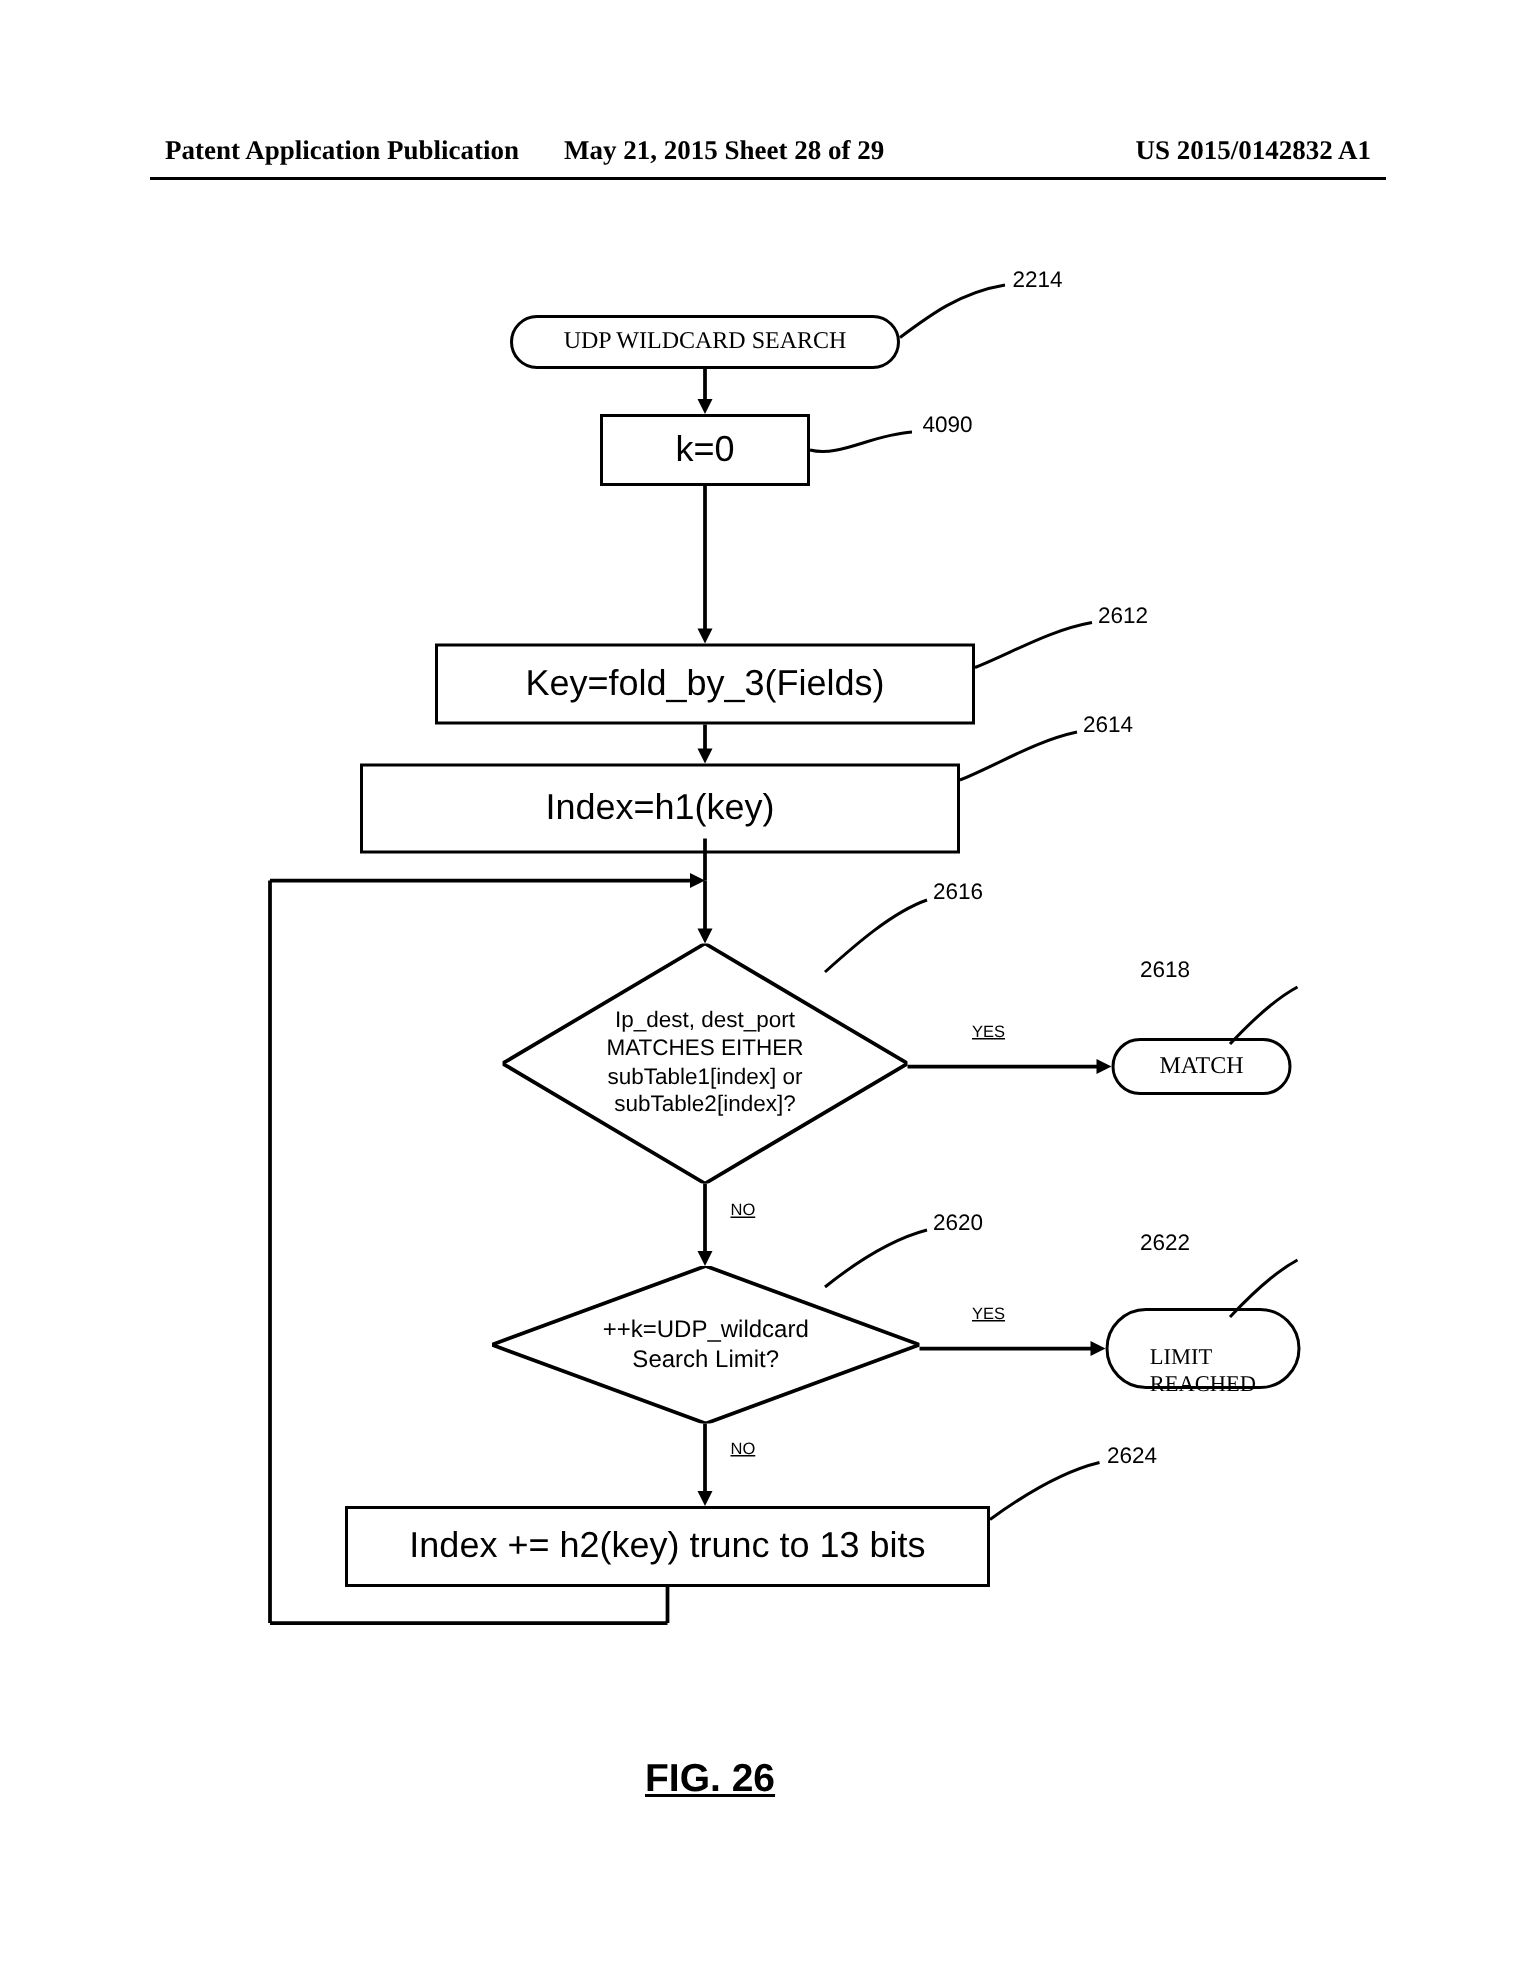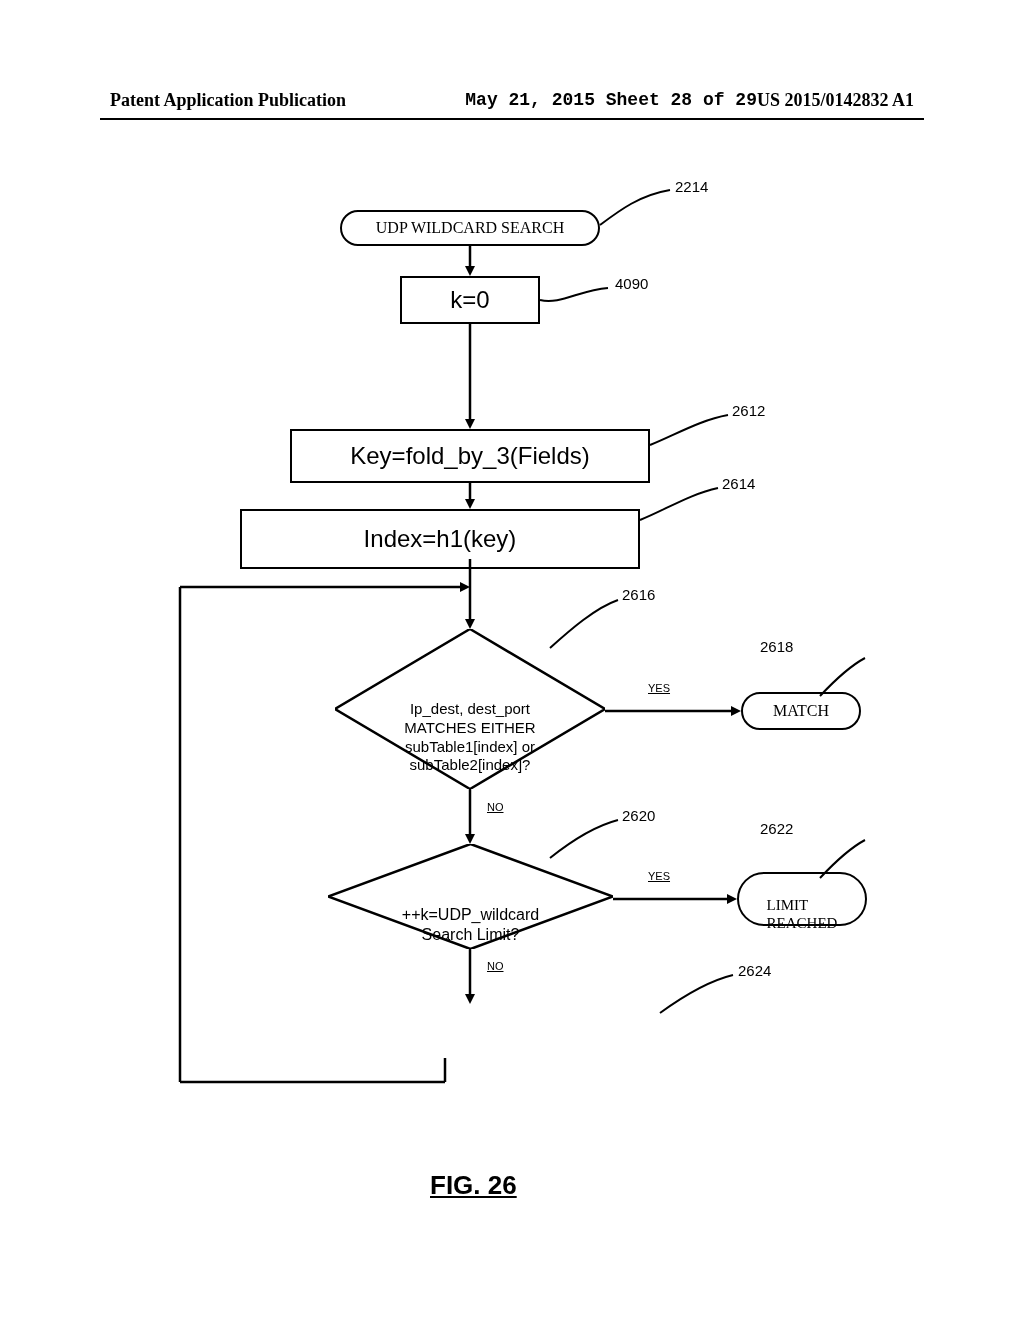--- a/index.html
+++ b/index.html
@@ -15,21 +15,21 @@
   .header-row {
     display: flex;
     font-weight: bold;
     font-size: 18px;
     position: absolute;
     top: 90px;
     left: 110px;
     right: 110px;
   }
   .header-left { flex: 0 0 auto; }
-  .header-mid { flex: 1 1 auto; text-align: right; padding-left: 30px; font-family: Liberation Mono, monospace;}
+  .header-mid { flex: 1 1 auto; text-align: left; padding-left: 30px;}
   .header-right { flex: 0 0 auto; text-align: right; }
   .hr-line {
     position: absolute;
     top: 118px;
     left: 100px;
     right: 100px;
     border-top: 2px solid #000;
   }
 
   .diagram {
@@ -71,21 +71,20 @@
     text-align: center;
   }
   .diamond svg { position: absolute; left: 0; top: 0; }
   .diamond .dlabel {
     position: absolute;
     left: 50%; top: 50%;
     transform: translate(-50%,-50%);
     width: 100%;
     font-size: 15px;
     line-height: 1.25;
-    margin-top: 28px;
   }
 
   .ref {
     position: absolute;
     font-family: Arial, Helvetica, sans-serif;
     font-size: 15px;
     text-align: center;
   }
   .flow-label {
     position: absolute;
@@ -248,20 +247,23 @@
     <path d="M0 38 C 15 22 30 8 45 0" stroke="#000" stroke-width="2" fill="none"></path>
   </svg>
   <div class="ref" style="left:700px; top:640px;">2622</div>
 
   <div class="flow-label" style="left:427px; top:780px;">NO</div>
   <svg class="arrow-svg" style="left:405px; top:769px; width:20px; height:55px;">
     <line x1="5" y1="0" x2="5" y2="47" stroke="#000" stroke-width="2.5"></line>
     <polygon points="0,45 10,45 5,55" fill="#000"></polygon>
   </svg>
 
+  <div class="box" style="left:170px; top:824px; width:430px; height:54px;">
+    <span>Index += h2(key) trunc to 13 bits</span>
+  </div>
 
   <svg class="arrow-svg" style="left:600px; top:795px; width:75px; height:40px;">
     <path d="M0 38 C 22 22 48 6 73 0" stroke="#000" stroke-width="2" fill="none"></path>
   </svg>
   <div class="ref" style="left:678px; top:782px;">2624</div>
 
   <svg class="arrow-svg" style="left:115px; top:407px; width:60px; height:520px;">
 
     <line x1="5" y1="0" x2="5" y2="495" stroke="#000" stroke-width="2.5"></line>
 

